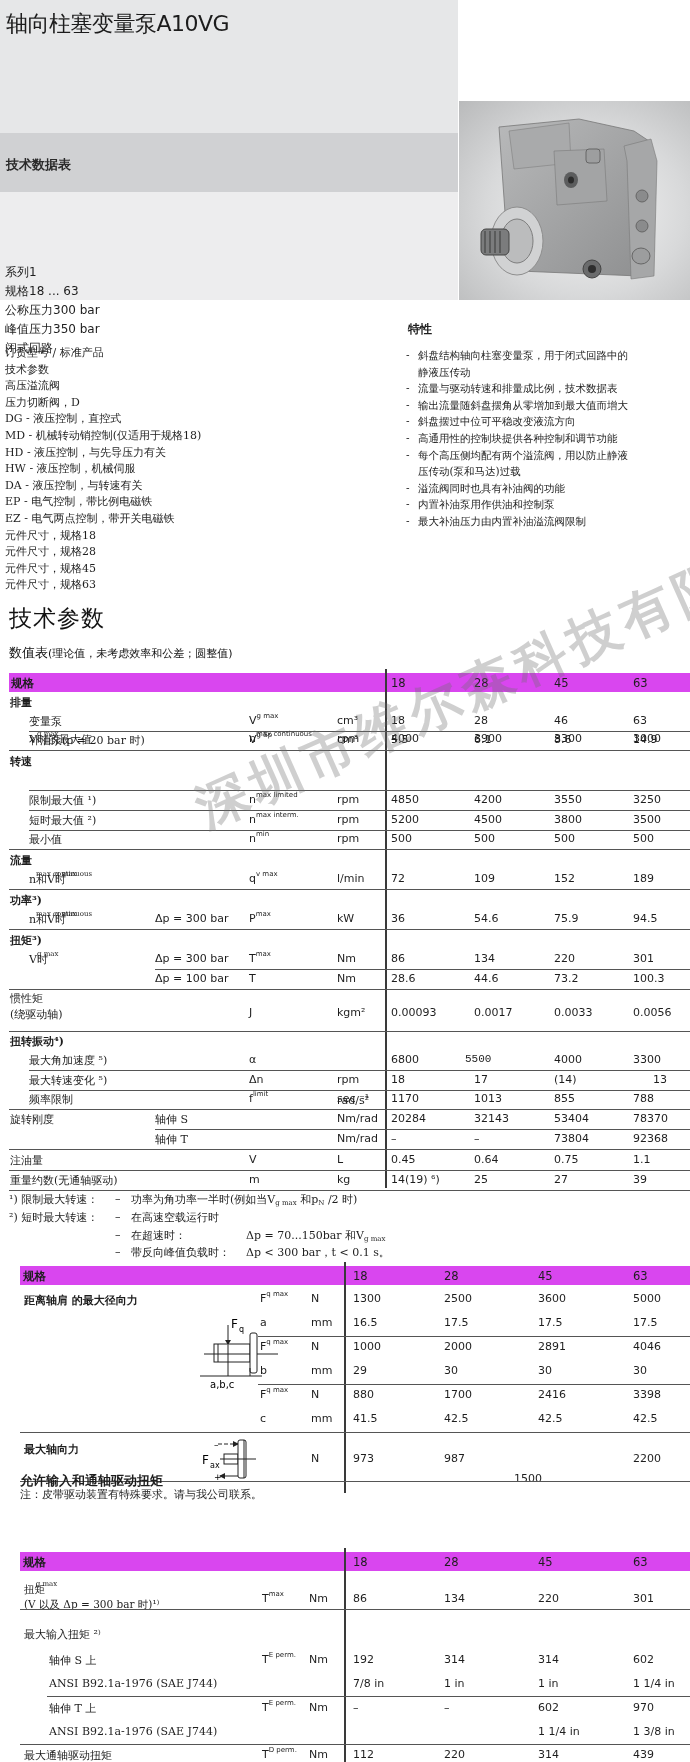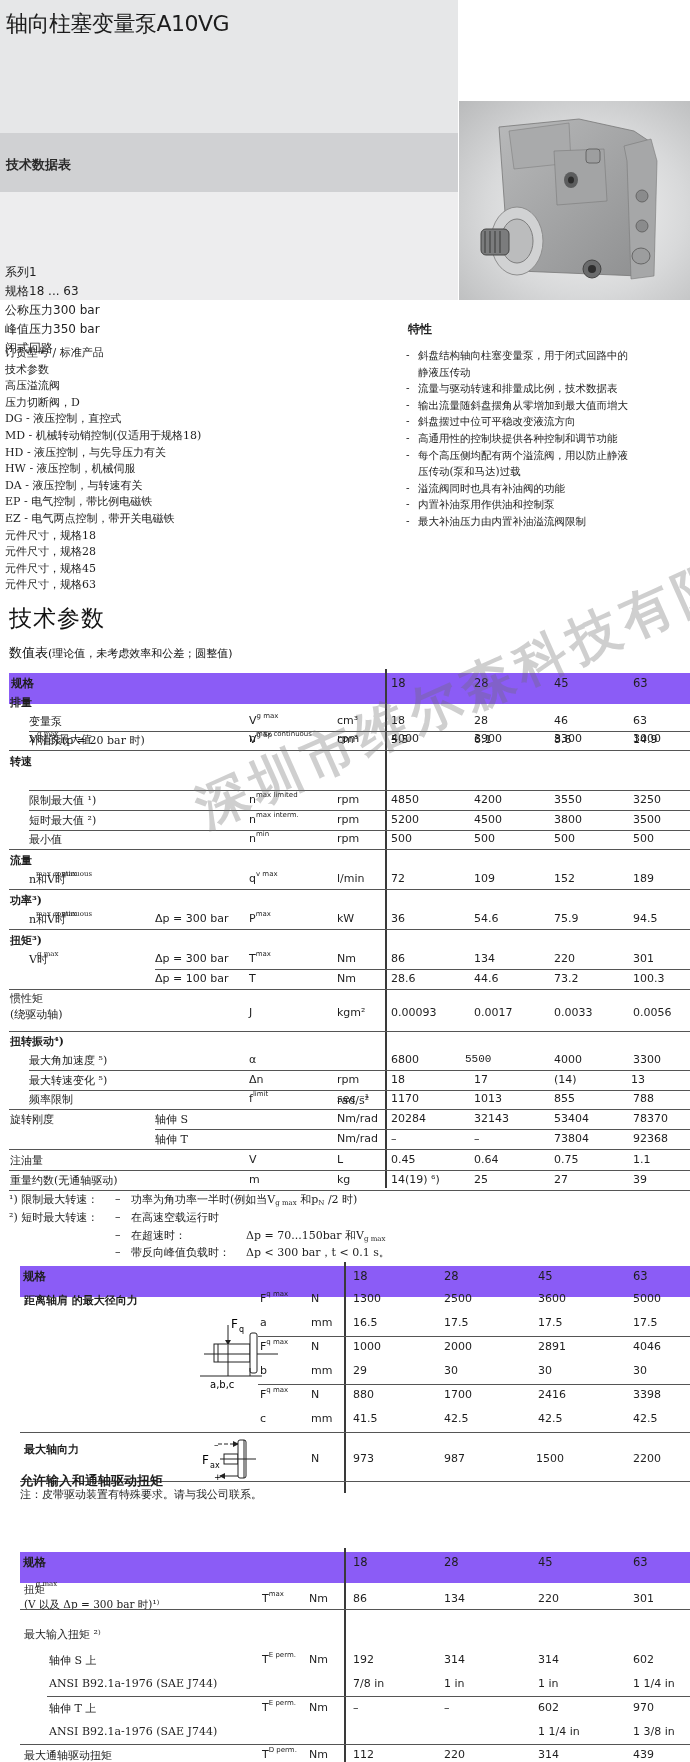--- a/index.html
+++ b/index.html
@@ -23,21 +23,21 @@
   #features-title{left:408px;top:321px;font-size:12px;font-weight:bold}
   #features{left:406px;top:347px;width:284px;font-size:10.5px;line-height:16.6px}
   #features .f{display:flex}
   #features .dash{width:12px;flex:none}
 
   #tech-h{left:9px;top:603px;font-size:23px;letter-spacing:1px;color:#111}
   #table-caption{left:9px;top:644px;font-size:13px;color:#111}
   #table-caption .small{font-size:11px}
 
   
-  .hdr{position:absolute;background:#8b5cf6;height:31px}
+  .hdr{position:absolute;background:#d946ef;height:19px}
   .hdr span{position:absolute;top:3px;font-size:11.5px;font-weight:bold}
   .hdr .num{font-weight:normal}
   .vline{position:absolute;width:1.5px;background:#3a3a3a}
   .hline{position:absolute;height:1.3px;background:#555}
   .row{position:absolute;height:18px;font-size:11px;white-space:nowrap}
   .row span{position:absolute;top:2px}
   .cat{font-weight:bold}
   .cn{font-family:"DejaVu Serif",serif}
 
   #watermark{left:140px;top:565px;font-size:52px;font-weight:bold;color:rgba(110,110,110,0.33);
@@ -310,21 +310,21 @@
       <span style="left: 624px;">3300</span>
     </div>
     <div class="hline" style="left: 29px; top: 1070px; width: 661px;"></div>
     <div class="row" style="left: 9px; top: 1071px; width: 681px;">
       <span class="cn" style="left: 20px;">最大转速变化 ⁵)</span>
       <span style="left: 240px;">Δn</span>
       <span style="left: 328px;">rpm</span>
       <span style="left: 382px;">18</span>
       <span style="left: 465px;">17</span>
       <span style="left: 545px;">(14)</span>
-      <span style="left: 622px;">13</span>
+      <span style="left: 644px;">13</span>
     </div>
     <div class="hline" style="left: 29px; top: 1090px; width: 661px;"></div>
     <div class="row" style="left: 9px; top: 1090px; width: 681px;">
       <span class="cn" style="left: 20px;">频率限制</span>
       <span style="left: 240px;">f<span class="sub">limit</span></span>
       <span style="left: 328px;">sec ⁻¹</span>
       <span style="left: 382px;">1170</span>
       <span style="left: 465px;">1013</span>
       <span style="left: 545px;">855</span>
       <span style="left: 624px;">788</span>
@@ -455,21 +455,21 @@
       <span style="left: 353px;">41.5</span>
       <span style="left: 444px;">42.5</span>
       <span style="left: 538px;">42.5</span>
       <span style="left: 633px;">42.5</span>
     </div>
     <div class="hline" style="left: 20px; top: 1432px; width: 670px;"></div>
     <div class="row" style="left: 0px; top: 1450px; width: 690px;">
       <span style="left: 311px;">N</span>
       <span style="left: 353px;">973</span>
       <span style="left: 444px;">987</span>
-      <span style="left: 536px;">1500</span>
+      <span style="left: 514px; margin-top: 20px;">1500</span>
       <span style="left: 633px;">2200</span>
     </div>
     <div class="hline" style="left: 20px; top: 1481px; width: 670px;"></div>
     <div class="abs" style="left: 200px; top: 1313px;"><svg width="80" height="80" viewBox="0 0 80 80">
     <line x1="4" y1="41" x2="78" y2="41" stroke="#222" stroke-width="1"></line>
     <rect x="14" y="31" width="36" height="18" fill="none" stroke="#222"></rect>
     <line x1="18" y1="31" x2="18" y2="49" stroke="#222"></line>
     <rect x="50" y="20" width="7" height="40" rx="2" fill="#fff" stroke="#222"></rect>
     <line x1="28" y1="12" x2="28" y2="31" stroke="#222"></line>
     <path d="M25 27 L28 32 L31 27 Z" fill="#222"></path>

